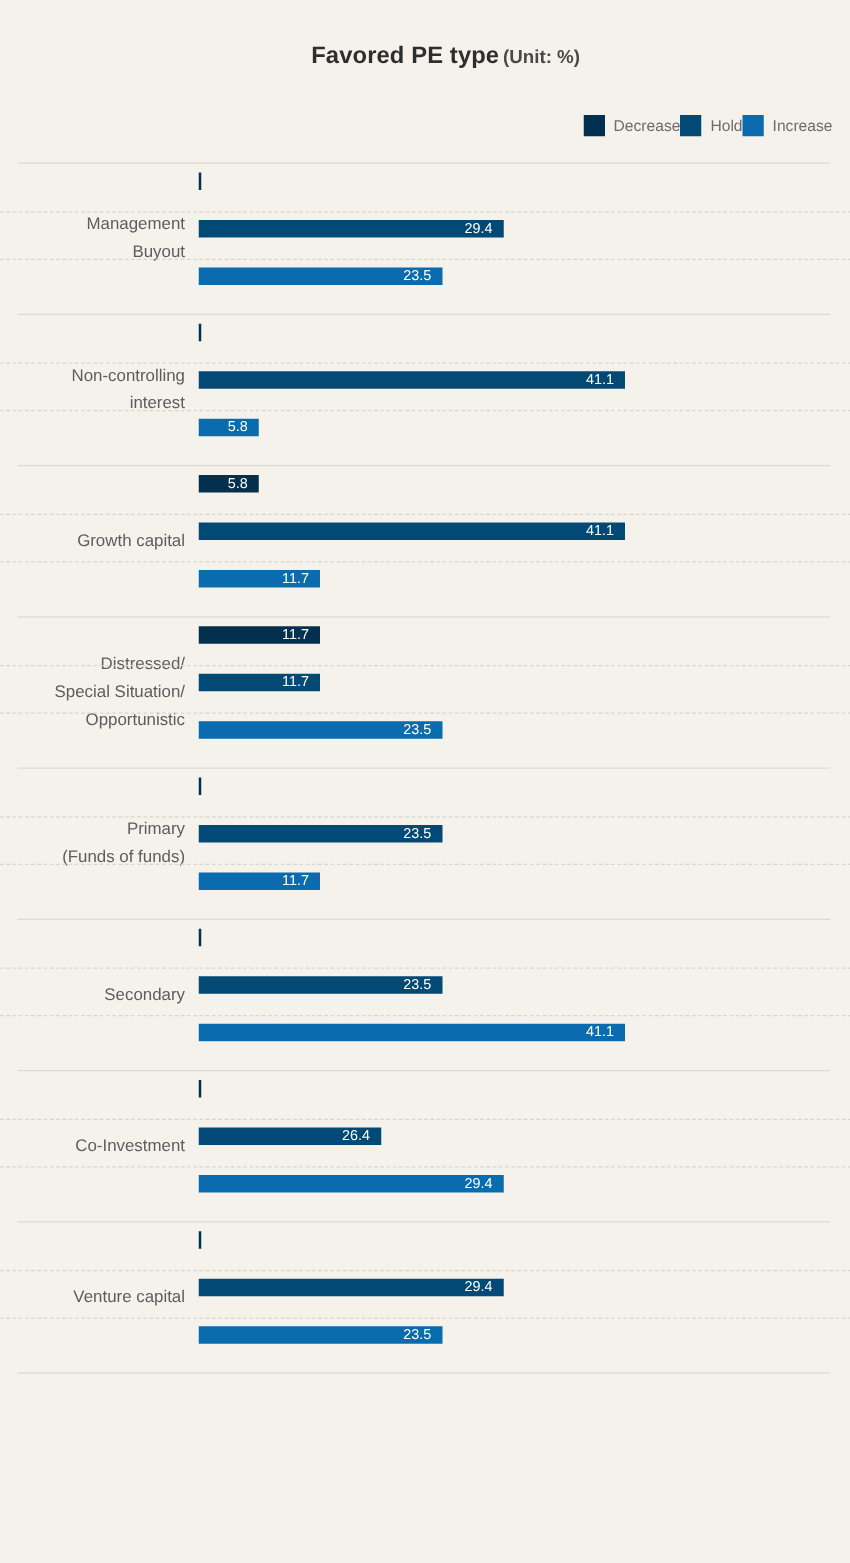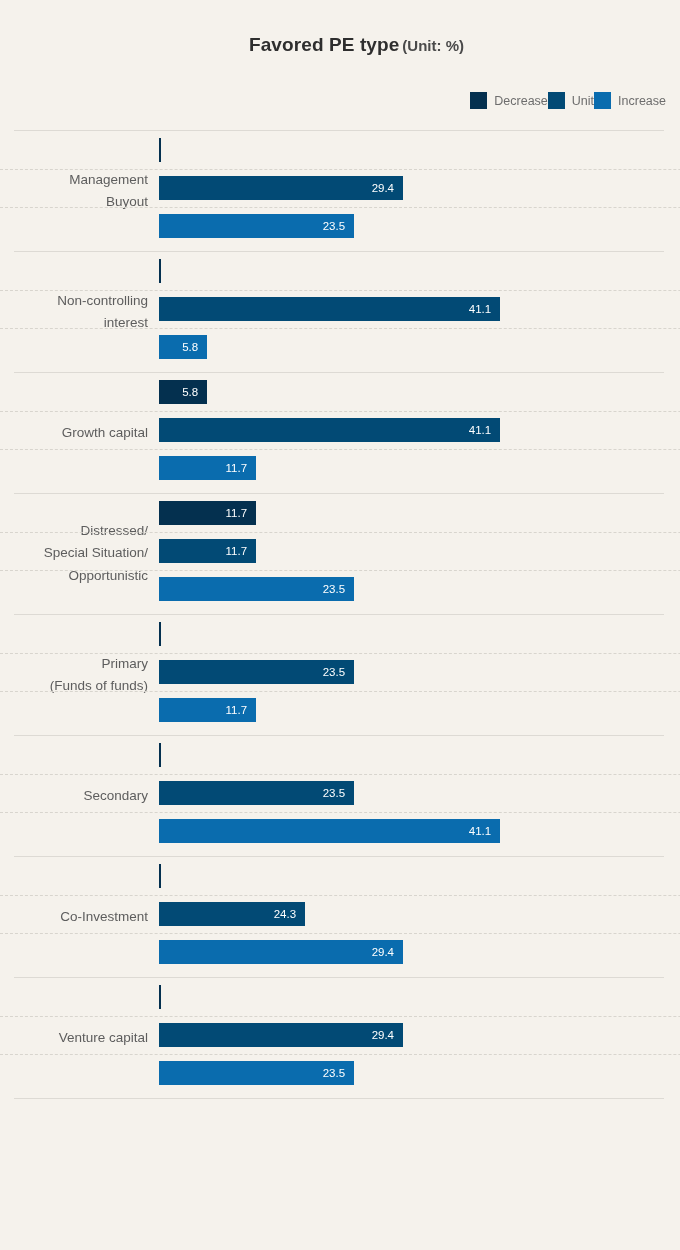--- a/index.html
+++ b/index.html
@@ -127,21 +127,21 @@
     position: absolute;
     left: -159px;
     top: -7px;
     width: 826px;
     height: 0;
     border-top: 1px dashed #d8d5ce;
   }
 
   .bar {
     position: relative;
-    height: 24px;
+    height: 14px;
     display: flex;
     align-items: center;
     justify-content: flex-end;
     min-width: 2px;
     text-align: right;
   }
 
   .bar-value {
     font-size: 11.5px;
     color: #ffffff;
@@ -160,21 +160,21 @@
     <span class="title-main">Favored PE type</span><span class="title-unit">(Unit: %)</span>
   </div>
 
   <div class="legend" id="legend-host">
       <div class="legend-item">
         <span class="legend-swatch" style="background: rgb(4, 48, 79);"></span>
         <span class="legend-label">Decrease</span>
       </div>
       <div class="legend-item">
         <span class="legend-swatch" style="background: rgb(2, 74, 117);"></span>
-        <span class="legend-label">Unit</span>
+        <span class="legend-label">Hold</span>
       </div>
       <div class="legend-item">
         <span class="legend-swatch" style="background: rgb(10, 108, 174);"></span>
         <span class="legend-label">Increase</span>
       </div>
     </div>
 
   <div class="plot" id="plot-host">
       <div class="group">
         <div class="sep"></div>
@@ -328,21 +328,21 @@
         <div class="group-body">
           <div class="cat-label">
             <div>Co-Investment</div>
           </div>
           <div class="bars">
             <div class="bar-row">
               <div class="bar zero" style="background: rgb(4, 48, 79);"></div>
             </div>
             <div class="bar-row gridline">
               <div class="bar" style="background: rgb(2, 74, 117); width: 146.08px;">
-                <span class="bar-value">24.3</span>
+                <span class="bar-value">26.4</span>
               </div>
             </div>
             <div class="bar-row gridline">
               <div class="bar" style="background: rgb(10, 108, 174); width: 244.02px;">
                 <span class="bar-value">29.4</span>
               </div>
             </div>
           </div>
         </div>
       </div>

